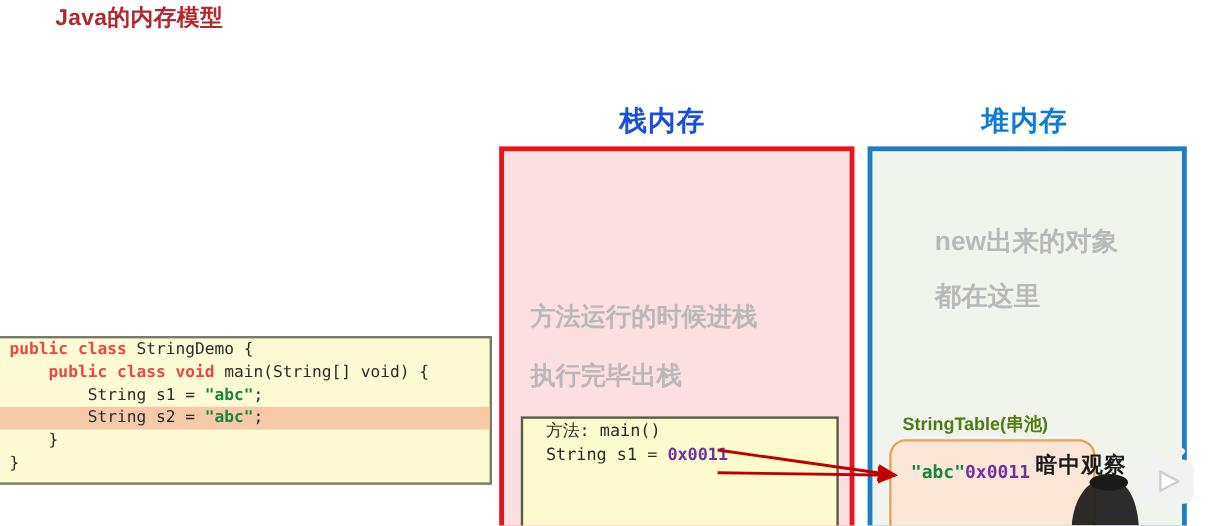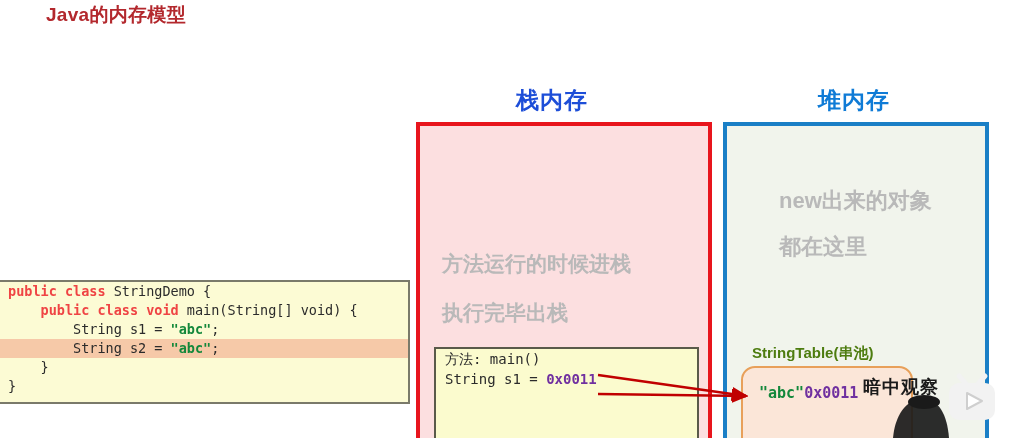--- a/index.html
+++ b/index.html
@@ -106,21 +106,21 @@
     box-sizing: border-box;
     overflow: hidden;
   }
   .frame-line {
     font-family: "DejaVu Sans Mono", "Liberation Mono", monospace;
     font-size: 14px;
     line-height: 20px;
     height: 20px;
     white-space: pre;
     color: #1a1a1a;
-    padding-left: 9px;
+    padding-left: 19px;
   }
   .addr { color: #7030a0; font-weight: bold; }
 
   
   #heap-title {
     position: absolute;
     left: 818px;
     top: 85px;
     font-size: 23px;
     font-weight: bold;

